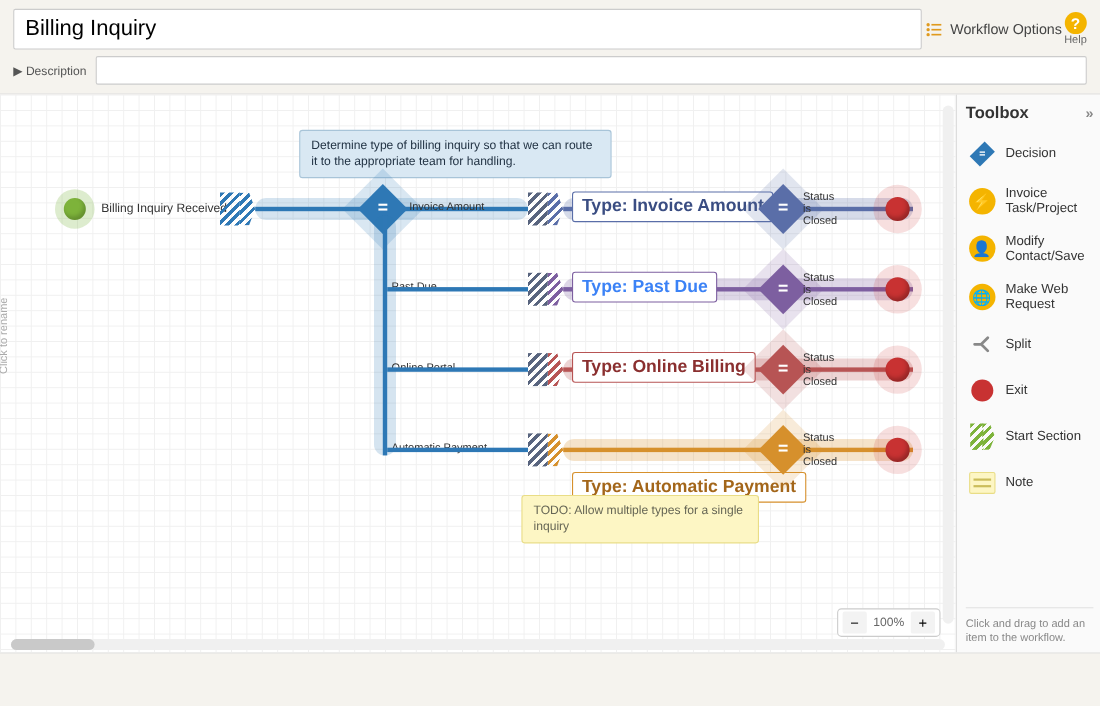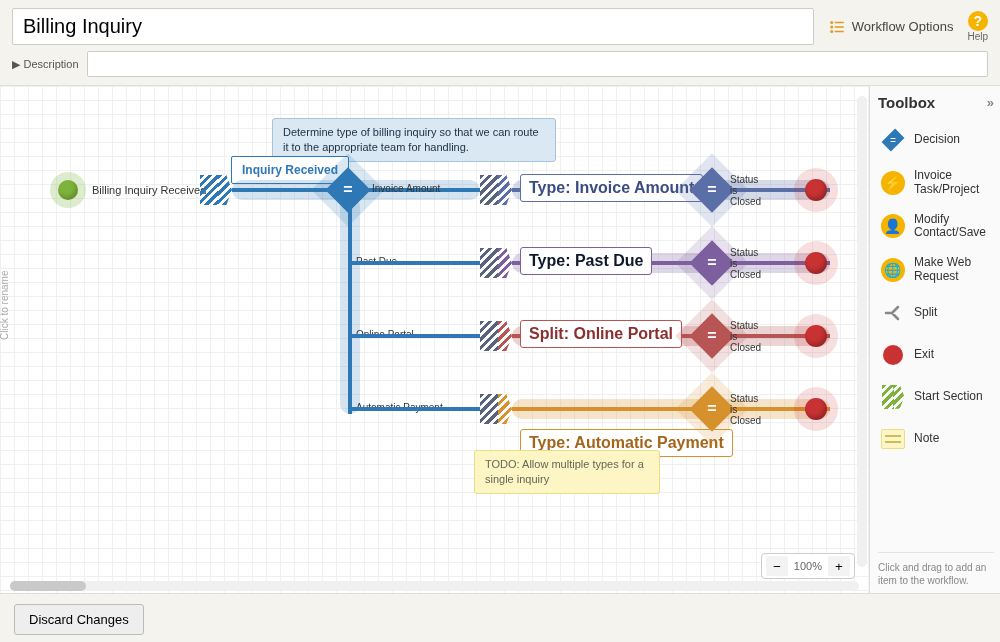--- a/index.html
+++ b/index.html
@@ -1,18 +1,18 @@
 <!DOCTYPE html>
 <html><head>
 <meta charset="utf-8">
 <style>
   * { box-sizing: border-box; margin: 0; padding: 0; }
   body { font-family: "Segoe UI", Arial, sans-serif; background: #f5f3ee; width: 1000px; height: 642px; overflow: hidden; font-size: 13px; color: #333; }
 
-  .topbar { display: flex; align-items: center; padding: 8px 12px 6px 12px; gap: 14px; }
+  .topbar { display: flex; align-items: center; padding: 8px 12px 6px 12px; gap: 2px; }
   .title-input { flex: 1; font-size: 20px; padding: 6px 10px; border: 1px solid #ccc; border-radius: 2px; background: #fff; }
   .wf-options { display: flex; align-items: center; gap: 6px; cursor: pointer; color: #444; }
   .wf-options .ico { width: 18px; height: 18px; }
   .help-btn { display: flex; flex-direction: column; align-items: center; font-size: 10px; color: #666; cursor: pointer; }
   .help-btn .q { width: 20px; height: 20px; border-radius: 50%; background: #f4b400; color: #fff; font-weight: bold; display: flex; align-items: center; justify-content: center; font-size: 14px;}
 
   .descbar { display: flex; align-items: center; padding: 0 12px 8px 12px; gap: 8px; }
   .desc-toggle { cursor: pointer; font-size: 11px; color: #555; }
   .desc-input { flex: 1; border: 1px solid #ccc; border-radius: 2px; background: #fff; height: 26px; padding: 2px 6px; }
 
@@ -114,21 +114,20 @@
 
 <div class="main">
   <div class="canvas-wrap">
     <div class="grid"></div>
     <span class="rename-side">Click to rename</span>
 
     <div class="canvas">
 
       <div class="note-box" style="left:272px; top:32px; width:284px;">Determine type of billing inquiry so that we can route it to the appropriate team for handling.</div>
 
-      <div class="chip-start" style="left:231px; top:70px;">Inquiry Received</div>
 
       <div style="position:absolute; left:50px; top:86px; display:flex; align-items:center;">
         <div style="width:36px;height:36px;border-radius:50%;background:rgba(120,180,60,.25);display:flex;align-items:center;justify-content:center;">
           <div style="width:20px;height:20px;border-radius:50%;background:#7db33a;box-shadow:inset -2px -3px 4px rgba(0,0,0,.2);"></div>
         </div>
         <span style="font-size:11px;margin-left:6px;color:#333;">Billing Inquiry Received</span>
       </div>
       <div class="hatch marker-start" style="position:absolute;left:200px;top:89px;color:#2e78b5;"></div>
       <div class="hatch marker-end" style="position:absolute;left:218px;top:89px;color:#2e78b5;"></div>
 
@@ -170,40 +169,40 @@
               <div class="exit-dot"></div>
             </div>
           </div>
       </div>
 
       <div class="lane" style="top:155px;">
         <div class="hatch marker-start" style="color:#58647e"></div>
         <div class="hatch marker-end" style="color:#7d5fa0"></div>
         <div class="rail" style="background:#7d5fa0;"></div>
           <div class="line" style="background:#7d5fa0;"></div>
-        <div class="chip" style="border-color:#7d5fa0;color:#0f172a;">Type: Past Due</div>
+        <div class="chip" style="border-color:#7d5fa0;color:#3b82f6;">Type: Past Due</div>
         <div class="dec decision" style="color:#7d5fa0;">
             <div class="halo"></div>
             <div class="core"></div>
             <div class="eq">=</div>
           </div>
         <div class="status">Status is Closed</div>
         <div class="exitwrap">
             <div class="exit-halo">
               <div class="exit-dot"></div>
             </div>
           </div>
       </div>
 
       <div class="lane" style="top:228px;">
         <div class="hatch marker-start" style="color:#58647e"></div>
         <div class="hatch marker-end" style="color:#b75454"></div>
         <div class="rail" style="background:#b75454;"></div>
           <div class="line" style="background:#b75454;"></div>
-        <div class="chip" style="border-color:#b75454;color:#8a2f2f;">Split: Online Portal</div>
+        <div class="chip" style="border-color:#b75454;color:#8a2f2f;">Type: Online Billing</div>
         <div class="dec decision" style="color:#b75454;">
             <div class="halo"></div>
             <div class="core"></div>
             <div class="eq">=</div>
           </div>
         <div class="status">Status is Closed</div>
         <div class="exitwrap">
             <div class="exit-halo">
               <div class="exit-dot"></div>
             </div>
@@ -222,21 +221,21 @@
             <div class="eq">=</div>
           </div>
         <div class="status">Status is Closed</div>
         <div class="exitwrap">
             <div class="exit-halo">
               <div class="exit-dot"></div>
             </div>
           </div>
       </div>
 
-      <div class="note-box note-y" style="left:474px; top:364px; width:186px;">TODO: Allow multiple types for a single inquiry</div>
+      <div class="note-box note-y" style="left:474px; top:364px; width:216px;">TODO: Allow multiple types for a single inquiry</div>
     </div>
 
     <div class="zoom">
       <button>−</button>
       <span class="pct">100%</span>
       <button>+</button>
     </div>
     <div class="vscroll"></div>
     <div class="hscroll">
         <div class="thumb"></div>
@@ -302,14 +301,13 @@
           <span class="tb-note"></span>
         </span>
       <span>Note</span>
     </div>
 
     <div class="tb-hint">Click and drag to add an item to the workflow.</div>
   </div>
 </div>
 
 <div class="footer">
-  <button class="btn">Discard Changes</button>
 </div>
 
 </body></html>

